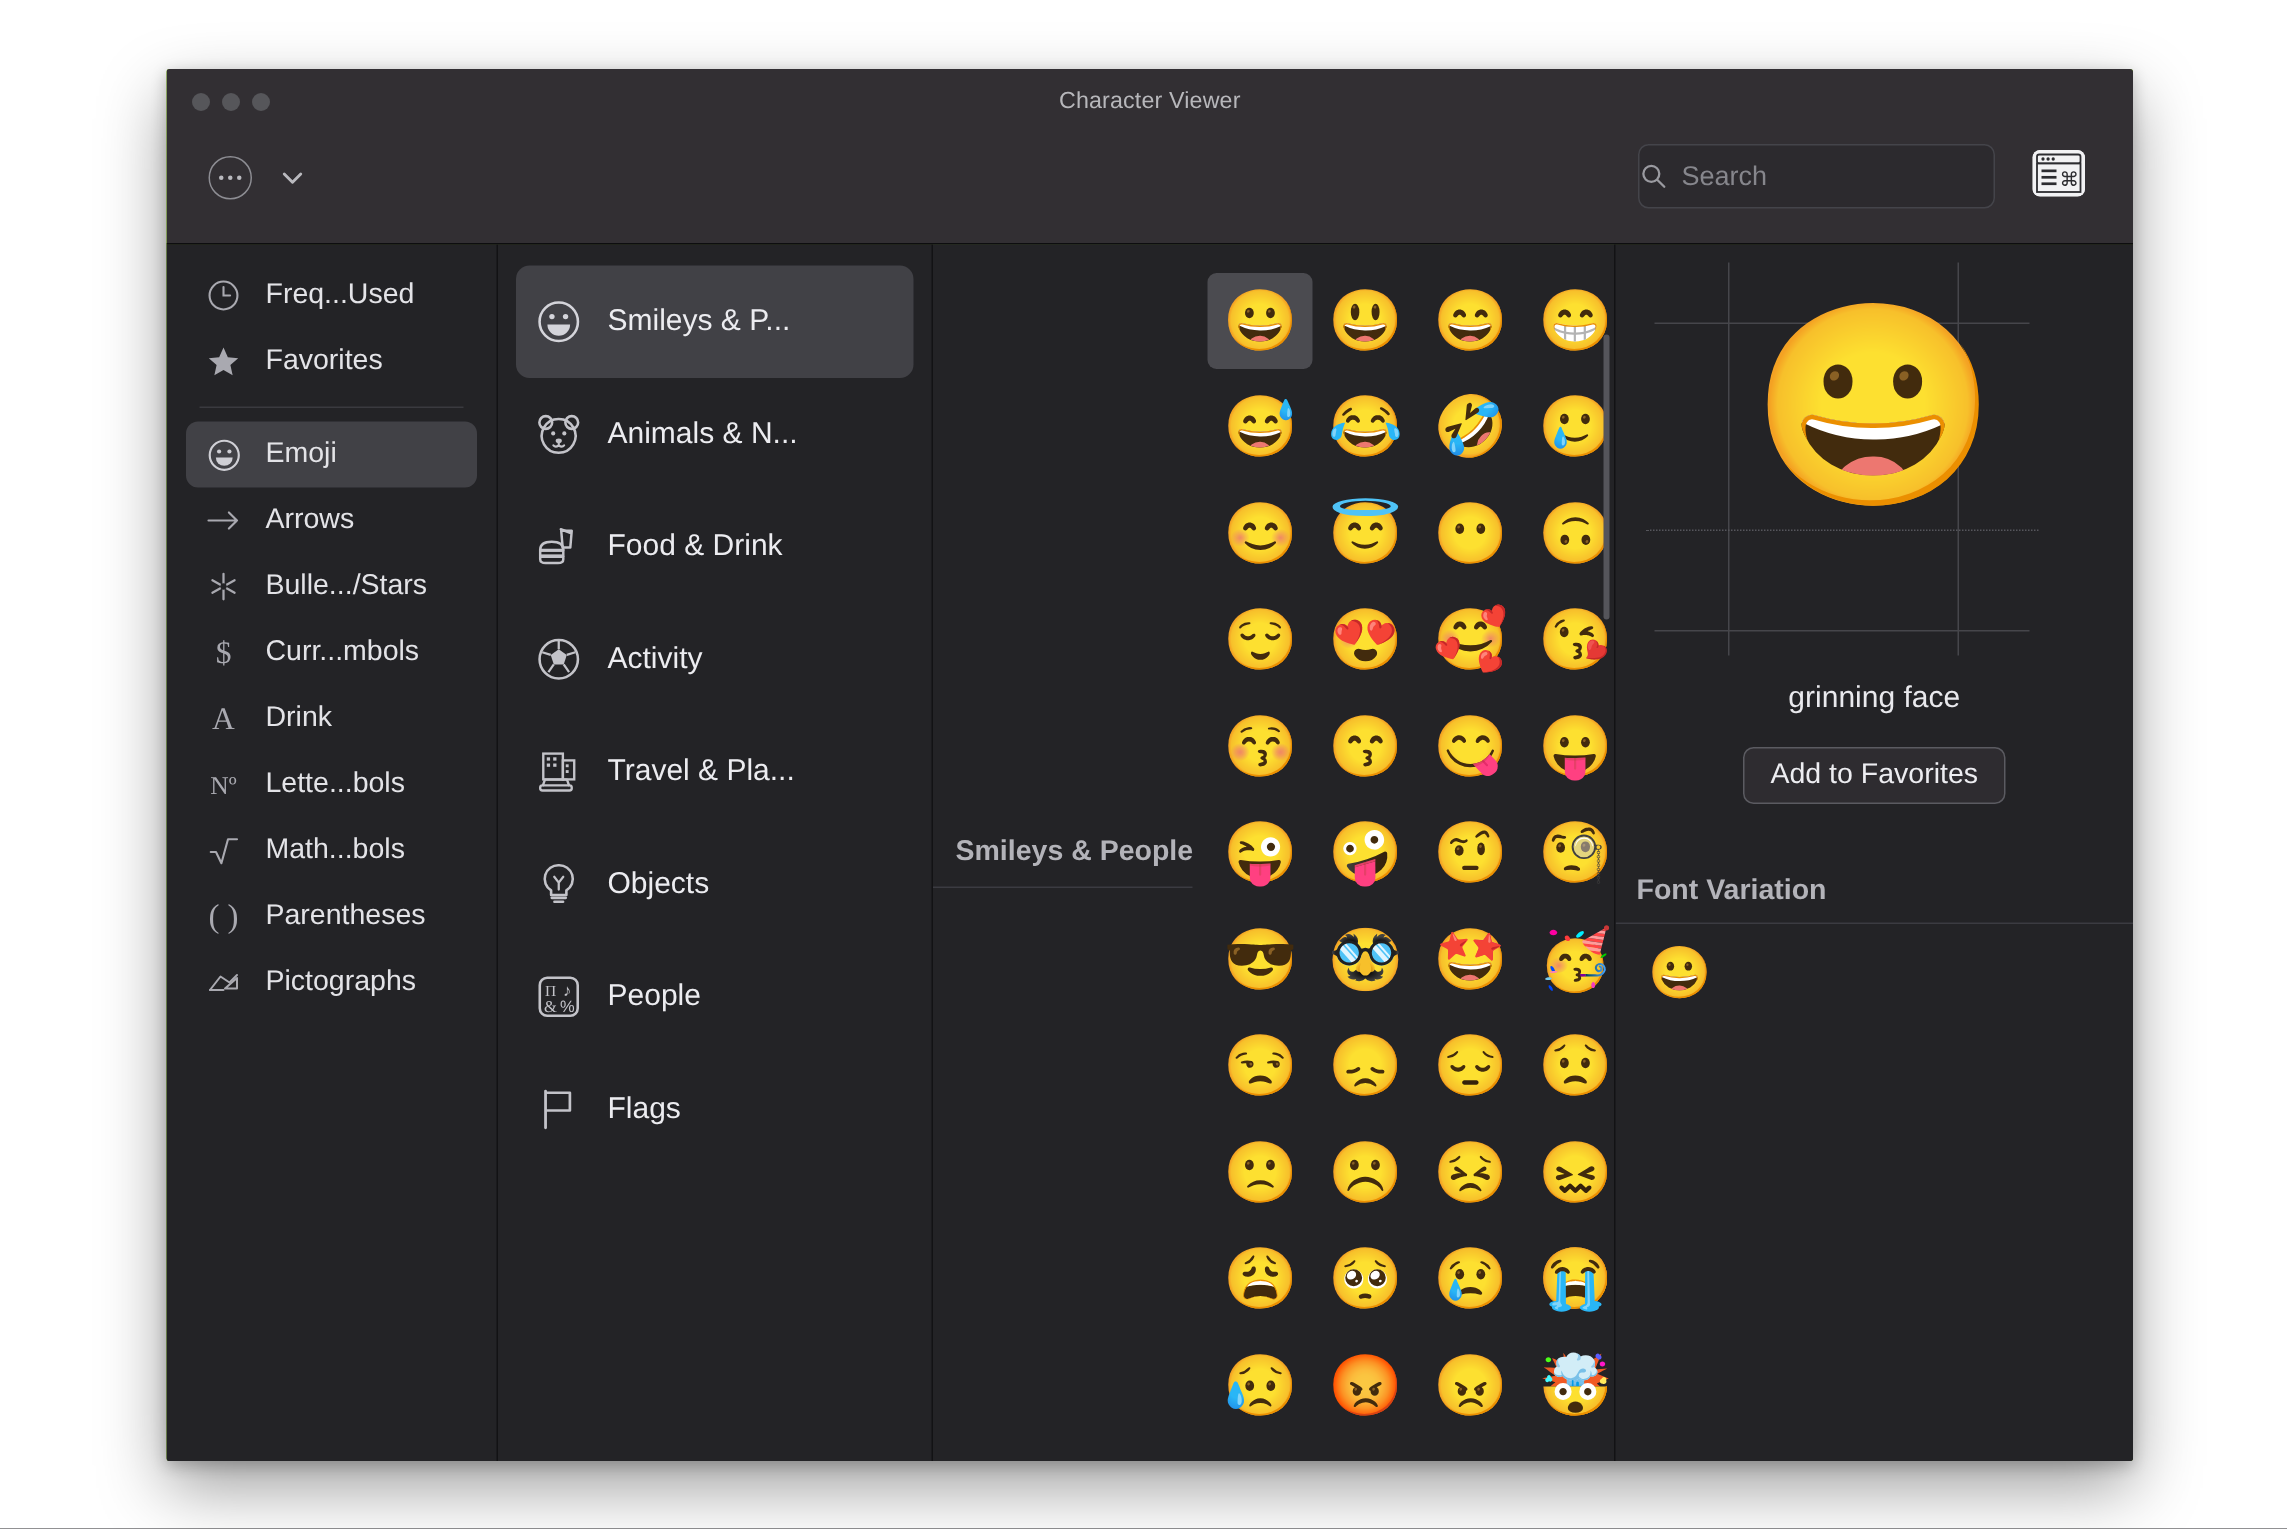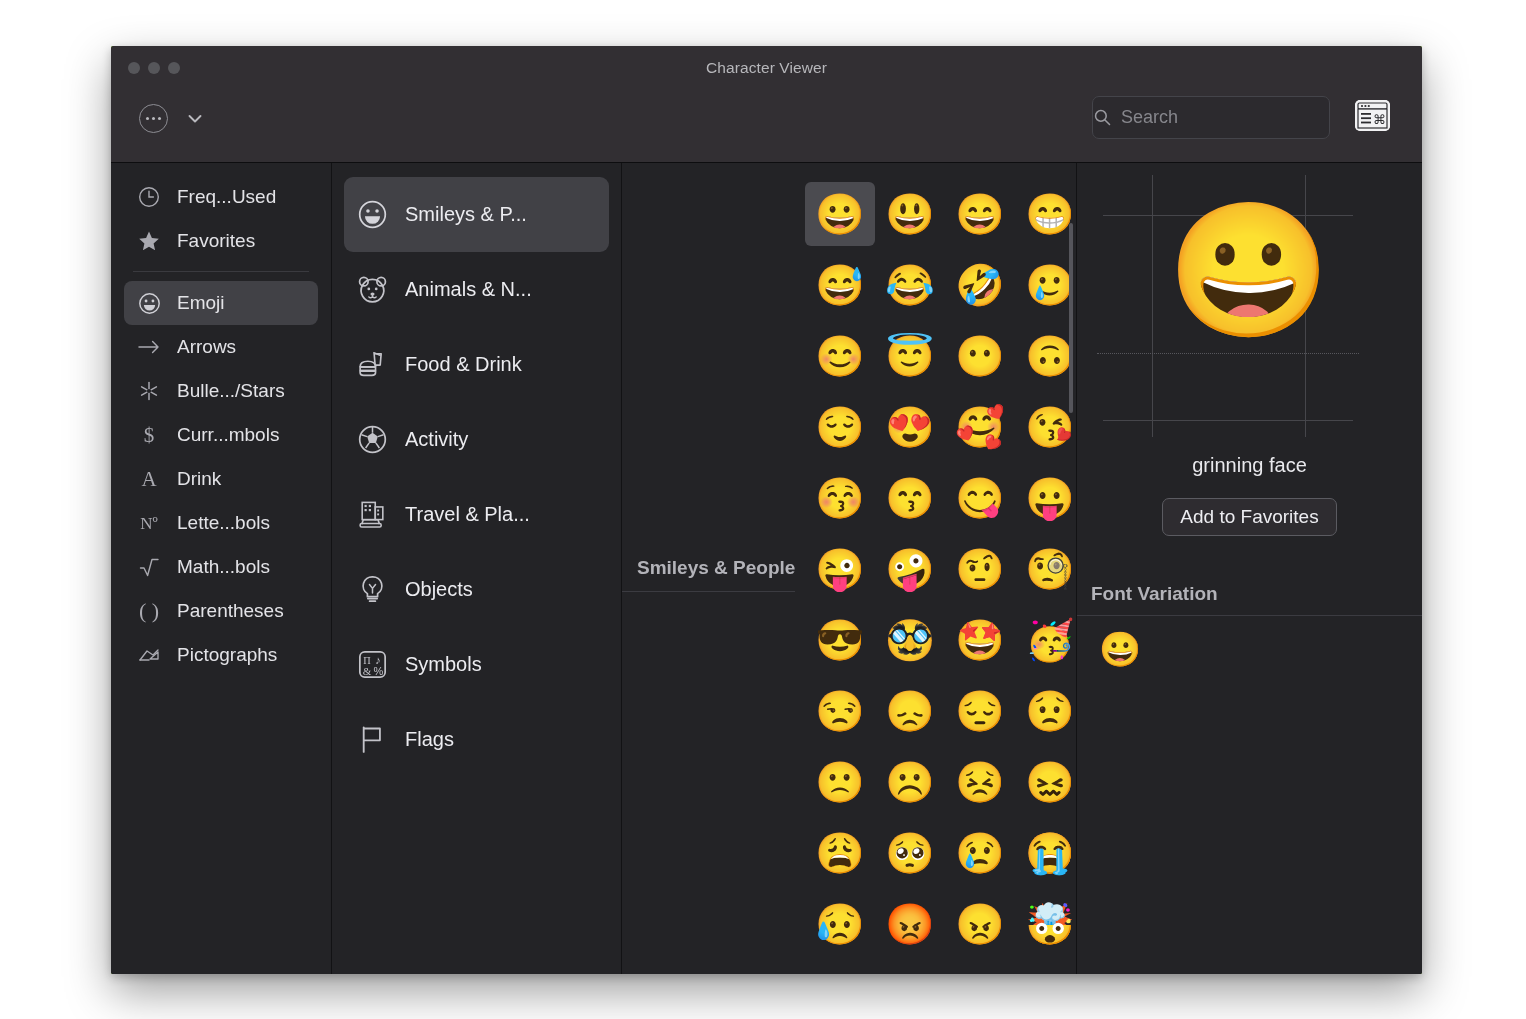--- a/index.html
+++ b/index.html
@@ -567,21 +567,21 @@
       <div class="cat-item">
         <span class="cat-icon">
           <svg width="33" height="33" viewBox="0 0 24 24">
             <rect x="2.8" y="2.8" width="18.4" height="18.4" rx="3.6" fill="none" stroke="#c3c3c9" stroke-width="1.25"></rect>
             <text x="8" y="11.6" font-size="7.5" fill="#c3c3c9" text-anchor="middle" font-family="'Liberation Serif', serif">Π</text>
             <text x="16" y="11.6" font-size="8" fill="#c3c3c9" text-anchor="middle" font-family="'Liberation Sans', sans-serif">♪</text>
             <text x="8" y="19.4" font-size="8" fill="#c3c3c9" text-anchor="middle" font-family="'Liberation Serif', serif">&amp;</text>
             <text x="16.2" y="19.4" font-size="8" fill="#c3c3c9" text-anchor="middle" font-family="'Liberation Sans', sans-serif">%</text>
           </svg>
         </span>
-        <span class="cat-label">Symbols</span>
+        <span class="cat-label">People</span>
       </div>
 
       <div class="cat-item">
         <span class="cat-icon">
           <svg width="33" height="33" viewBox="0 0 24 24">
             <line x1="5.6" y1="3.2" x2="5.6" y2="21" stroke="#c3c3c9" stroke-width="1.35" stroke-linecap="round"></line>
             <path d="M5.6 4 H17.4 V12.6 H5.6" fill="none" stroke="#c3c3c9" stroke-width="1.3" stroke-linejoin="round"></path>
           </svg>
         </span>
         <span class="cat-label">Flags</span>

